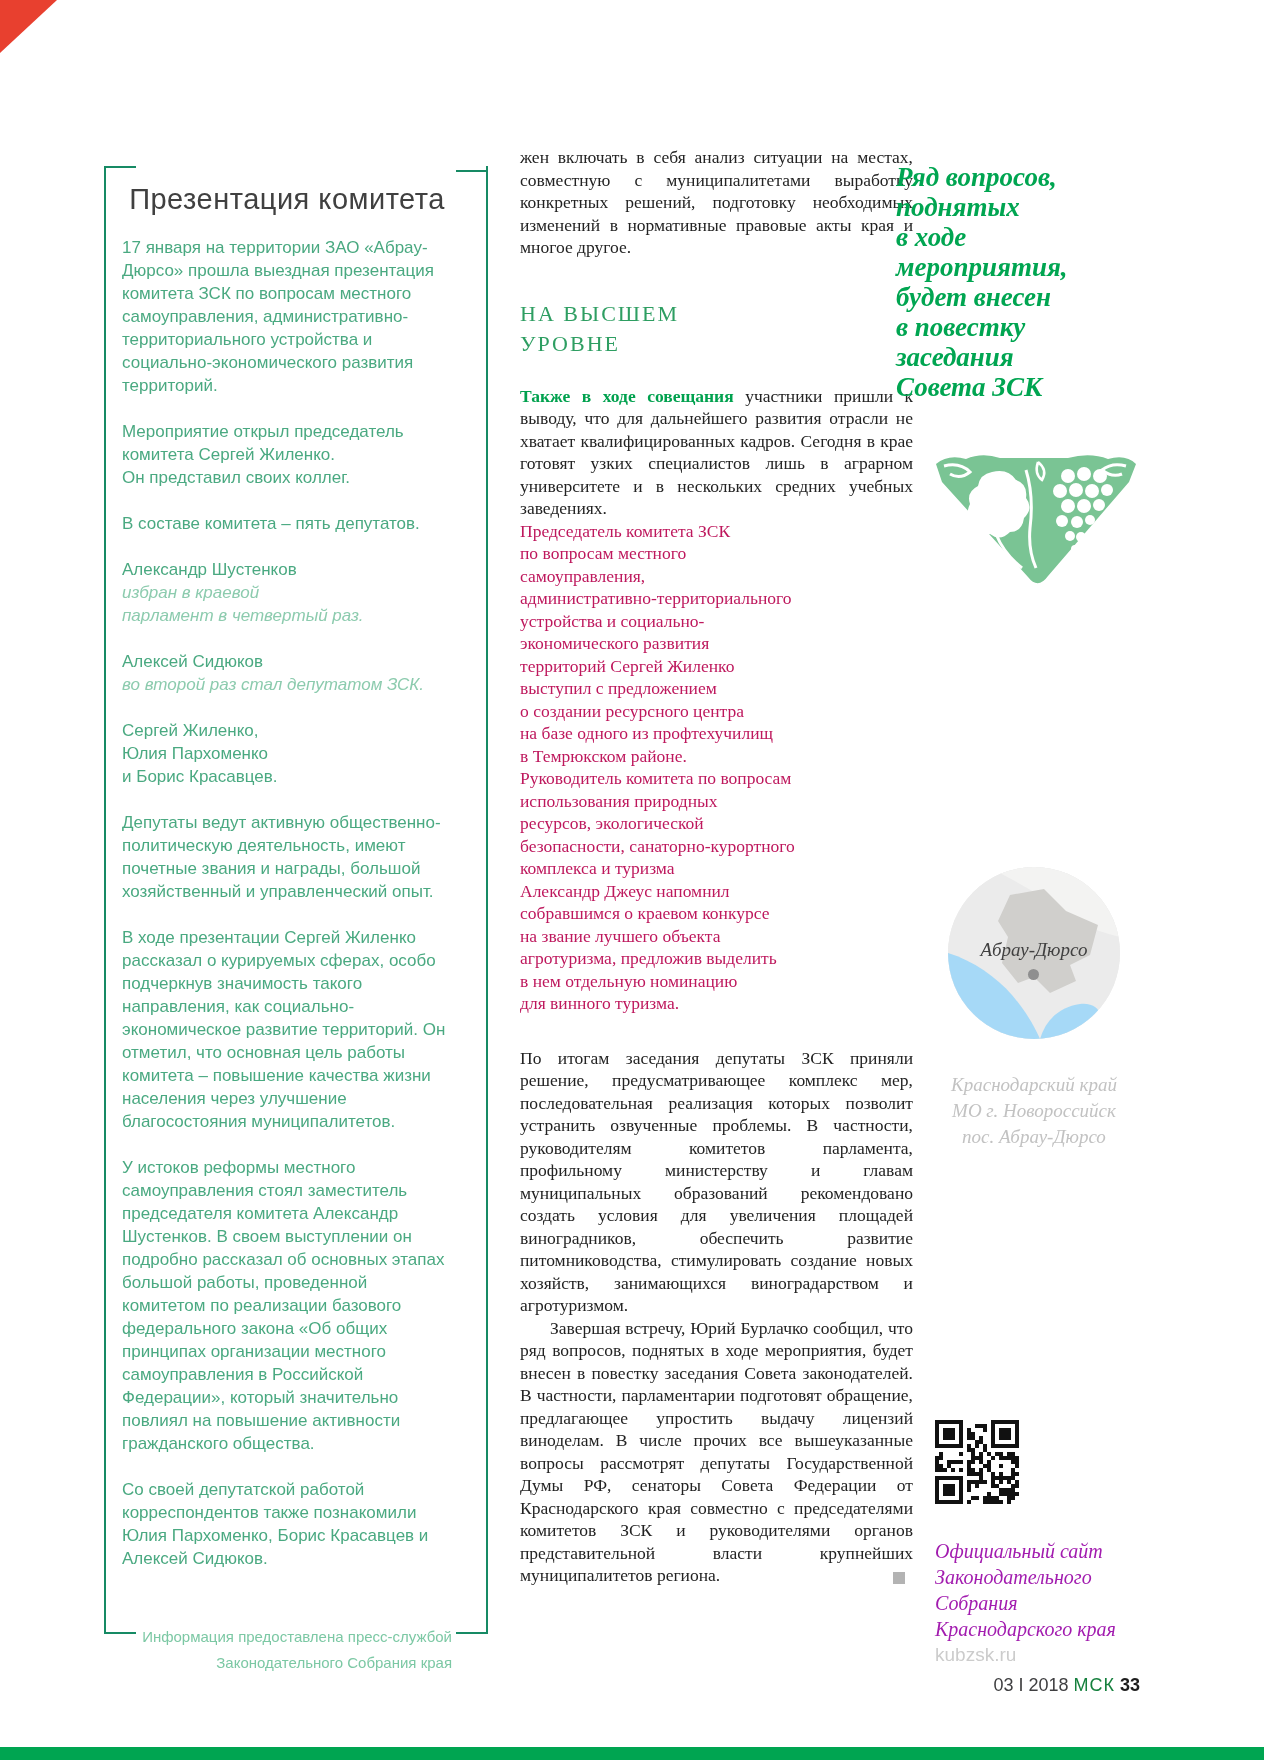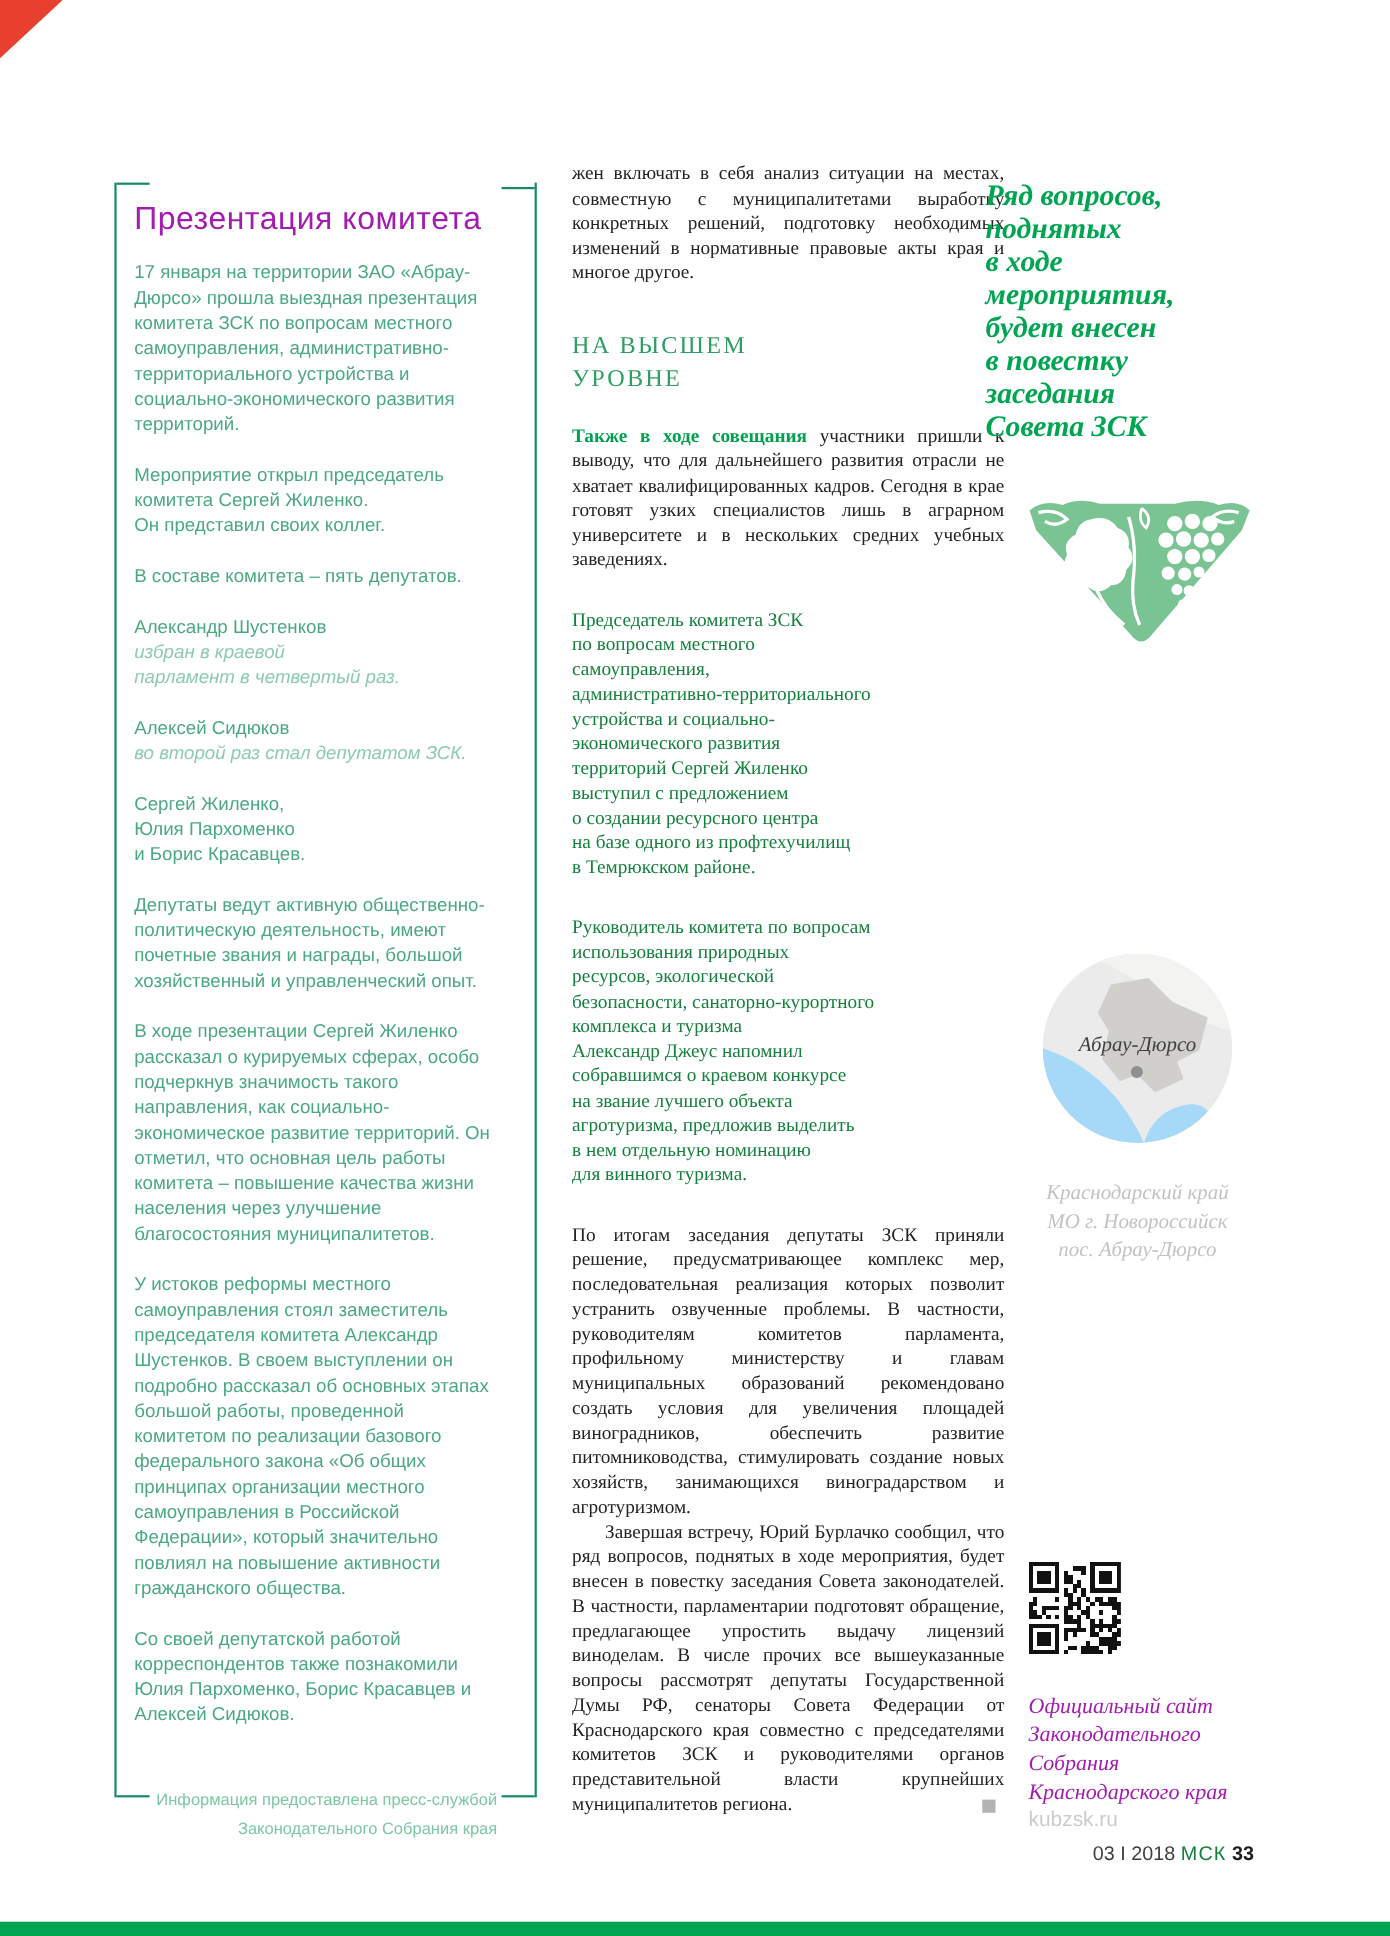--- a/index.html
+++ b/index.html
@@ -15,37 +15,37 @@
   
   .frame { position:absolute; left:104px; top:166px; width:384px; height:1468px;
     border-left:2px solid #168a64; border-right:2px solid #168a64; }
   .tick { position:absolute; background:#168a64; height:2px; width:30px; }
   .tick.tl { left:0; top:0; } .tick.tr { right:0; top:4px; }
   .tick.bl { left:0; bottom:0; } .tick.br { right:0; bottom:0; }
 
   
   .col-side { position:absolute; left:122px; top:182px; width:330px; color:#4aa981;
     font-size:17px; line-height:23px; }
-  .col-side .title { color:#a21caf; font-size:29px; line-height:34px; text-align:left;
+  .col-side .title { color:#404040; font-size:29px; line-height:34px; text-align:center;
     letter-spacing:0.5px; margin-bottom:20px; white-space:nowrap; }
   .col-side p { margin-bottom:23px; white-space:pre-line; }
   .col-side .it { font-style:italic; color:#8ccbae; display:block; white-space:pre-line; }
   .col-side .nm { display:block; white-space:pre-line; }
   .col-side .grp { margin-bottom:23px; }
   .col-side .credit { margin-top:54px; text-align:right; font-size:15px; line-height:26px;
     color:#7cc8a4; white-space:pre-line; }
 
   
   .col-mid { position:absolute; left:520px; top:146px; width:393px;
     font-family:"Liberation Serif", serif; font-size:17.5px; line-height:22.5px; color:#232323; }
   .col-mid p.black { text-align:justify; }
   .col-mid .sec-header { color:#2e9e62; font-size:22px; line-height:30px; letter-spacing:2px;
     margin:40px 0 26px 0; white-space:pre-line; }
   .col-mid .lead-in { color:#00a14e; font-weight:bold; }
-  .col-mid .green-block { color:#15803d; white-space:pre-line; margin-top:32px; }
+  .col-mid .green-block { color:#be185d; white-space:pre-line; }
   .col-mid .gap { margin-top:32px; }
   .col-mid .indent { text-indent:30px; }
   .endmark { width:12px; height:12px; background:#b3b3b3; margin:-15px 8px 0 auto; }
 
   
   .pull-quote { position:absolute; left:896px; top:162px; width:250px;
     font-family:"Liberation Serif", serif; font-style:italic; font-weight:bold;
     color:#00a551; font-size:27px; line-height:30px; white-space:pre-line; }
   .grape { position:absolute; left:930px; top:450px; width:212px; height:136px; }
   .map-wrap { position:absolute; left:948px; top:867px; width:172px; height:172px;

